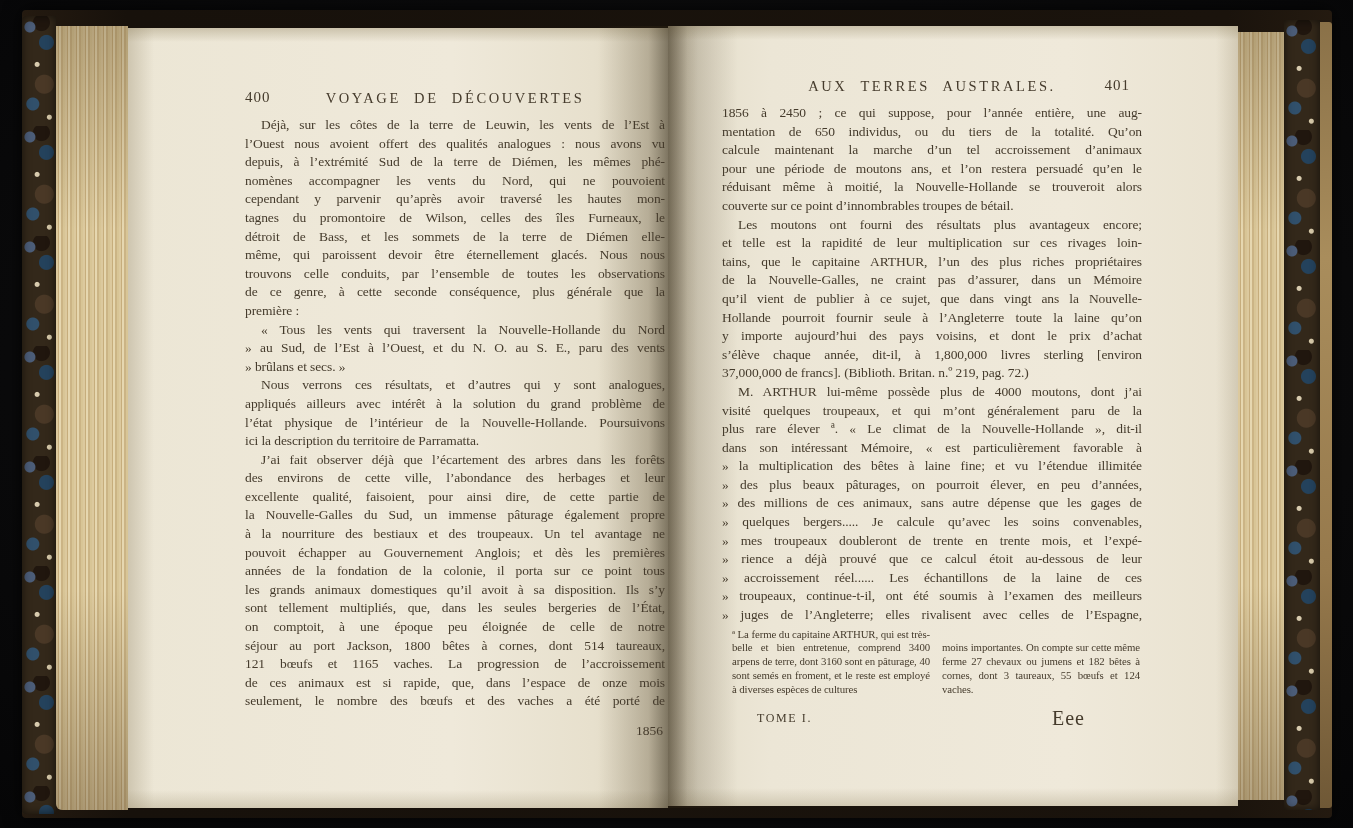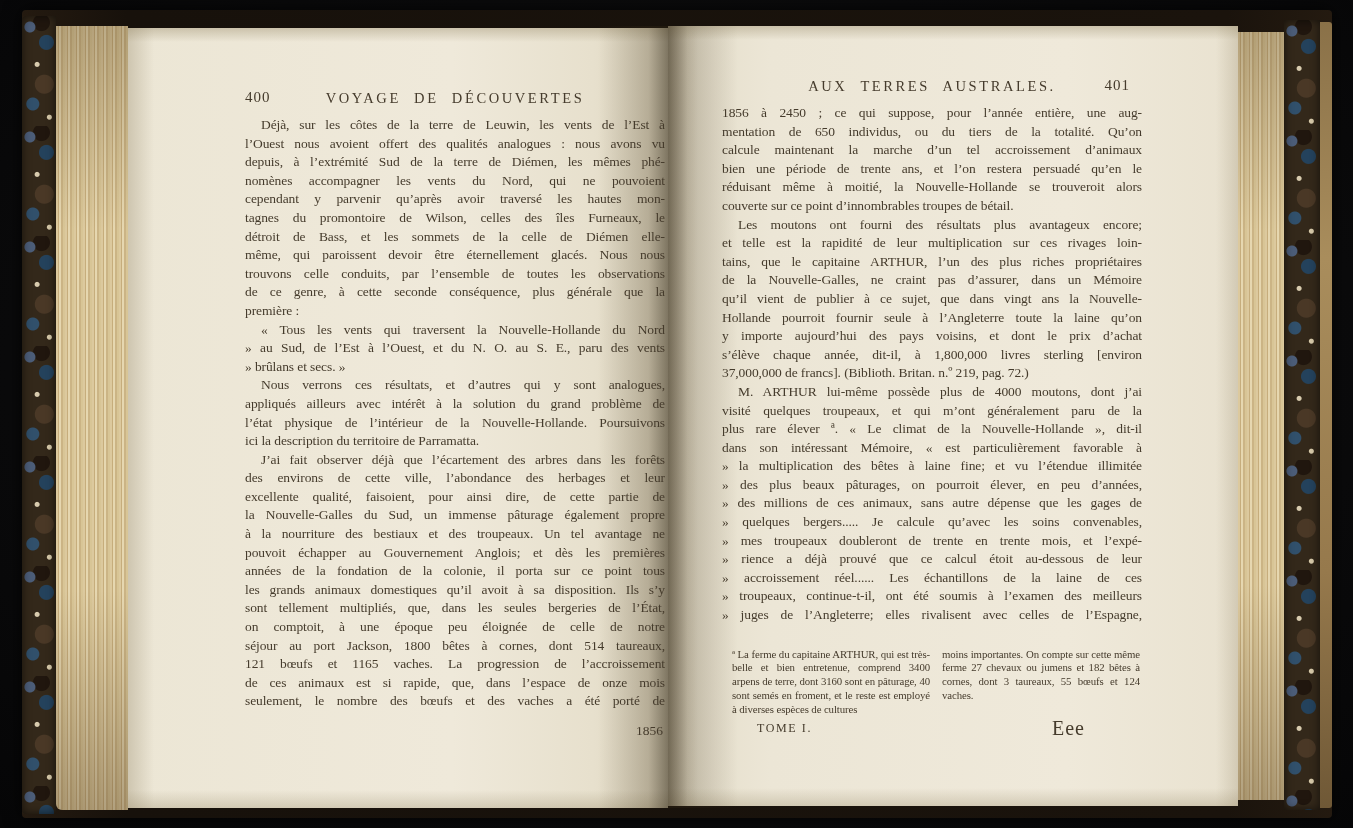--- a/index.html
+++ b/index.html
@@ -88,25 +88,25 @@
   .tline {
     font-size: 13.5px; line-height: 18.6px; height: 18.6px; overflow: hidden;
     letter-spacing: -0.1px;
     text-align: justify; text-align-last: justify;
   }
   .tline.nj  { text-align-last: left; }
   .tline.ind { text-indent: 16px; }
 
   .catchword { text-align: right; font-size: 13.5px; margin-top: 12px; padding-right: 2px; }
 
-  .fnote { display: flex; gap: 12px; padding-left: 10px; margin-top: 23px; }
+  .fnote { display: flex; gap: 12px; padding-left: 10px; margin-top: 3px; align-items: flex-end; }
   .fncol { width: 198px; font-size: 10.8px; line-height: 13.8px;
     text-align: justify; letter-spacing: -0.1px; }
 
-  .pagefoot { position: relative; height: 24px; }
+  .pagefoot { position: relative; height: 24px; margin-top: 10px; }
   .tome { position: absolute; left: 35px; top: 4px; font-size: 12px; letter-spacing: 1.6px; }
   .sig  { position: absolute; left: 330px; top: 0; font-size: 20px; letter-spacing: 1px; }
 </style>
 </head>
 <body>
 
 <div class="stage">
   <div class="book">
     <div class="marble marble-left"></div>
     <div class="stack stack-left"></div>
@@ -122,21 +122,21 @@
         <span class="pnum pnum-left">400</span>
         <div class="rtitle">VOYAGE DE DÉCOUVERTES</div>
       </div>
       <div class="pbody">
           <div class="tline ind">Déjà, sur les côtes de la terre de Leuwin, les vents de l’Est à</div>
           <div class="tline">l’Ouest nous avoient offert des qualités analogues : nous avons vu</div>
           <div class="tline">depuis, à l’extrémité Sud de la terre de Diémen, les mêmes phé-</div>
           <div class="tline">nomènes accompagner les vents du Nord, qui ne pouvoient</div>
           <div class="tline">cependant y parvenir qu’après avoir traversé les hautes mon-</div>
           <div class="tline">tagnes du promontoire de Wilson, celles des îles Furneaux, le</div>
-          <div class="tline">détroit de Bass, et les sommets de la celle de Diémen elle-</div>
+          <div class="tline">détroit de Bass, et les sommets de la terre de Diémen elle-</div>
           <div class="tline">même, qui paroissent devoir être éternellement glacés. Nous nous</div>
           <div class="tline">trouvons celle conduits, par l’ensemble de toutes les observations</div>
           <div class="tline">de ce genre, à cette seconde conséquence, plus générale que la</div>
           <div class="tline nj">première :</div>
           <div class="tline ind">« Tous les vents qui traversent la Nouvelle-Hollande du Nord</div>
           <div class="tline">» au Sud, de l’Est à l’Ouest, et du N. O. au S. E., paru des vents</div>
           <div class="tline nj">» brûlans et secs. »</div>
           <div class="tline ind">Nous verrons ces résultats, et d’autres qui y sont analogues,</div>
           <div class="tline">appliqués ailleurs avec intérêt à la solution du grand problème de</div>
           <div class="tline">l’état physique de l’intérieur de la Nouvelle-Hollande. Poursuivons</div>
@@ -161,21 +161,21 @@
 
     <div class="textblock textblock-right">
       <div class="pagehead">
         <span class="pnum pnum-right">401</span>
         <div class="rtitle">AUX TERRES AUSTRALES.</div>
       </div>
       <div class="pbody">
           <div class="tline">1856 à 2450 ; ce qui suppose, pour l’année entière, une aug-</div>
           <div class="tline">mentation de 650 individus, ou du tiers de la totalité. Qu’on</div>
           <div class="tline">calcule maintenant la marche d’un tel accroissement d’animaux</div>
-          <div class="tline">bien une période de trente ans, et l’on restera persuadé qu’en le</div>
+          <div class="tline">pour une période de moutons ans, et l’on restera persuadé qu’en le</div>
           <div class="tline">réduisant même à moitié, la Nouvelle-Hollande se trouveroit alors</div>
           <div class="tline nj">couverte sur ce point d’innombrables troupes de bétail.</div>
           <div class="tline ind">Les moutons ont fourni des résultats plus avantageux encore;</div>
           <div class="tline">et telle est la rapidité de leur multiplication sur ces rivages loin-</div>
           <div class="tline">tains, que le capitaine ARTHUR, l’un des plus riches propriétaires</div>
           <div class="tline">de la Nouvelle-Galles, ne craint pas d’assurer, dans un Mémoire</div>
           <div class="tline">qu’il vient de publier à ce sujet, que dans vingt ans la Nouvelle-</div>
           <div class="tline">Hollande pourroit fournir seule à l’Angleterre toute la laine qu’on</div>
           <div class="tline">y importe aujourd’hui des pays voisins, et dont le prix d’achat</div>
           <div class="tline">s’élève chaque année, dit-il, à 1,800,000 livres sterling [environ</div>

